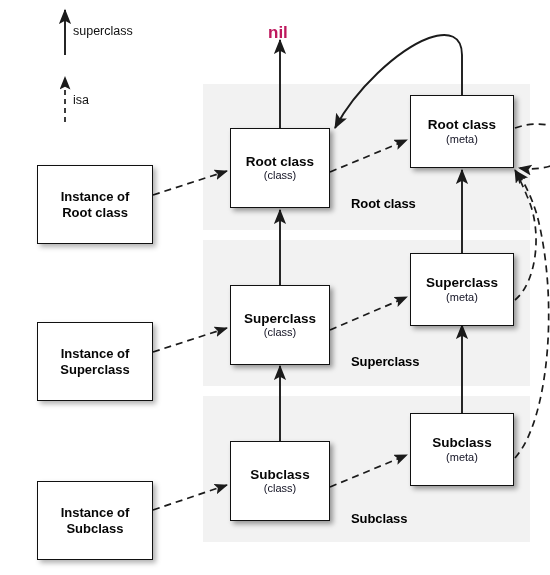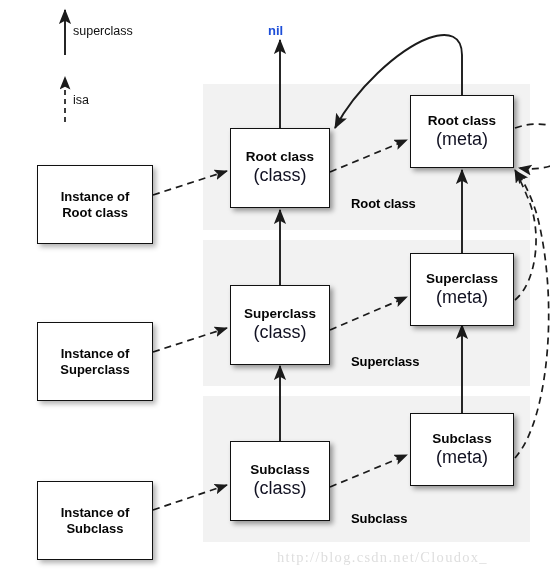--- a/index.html
+++ b/index.html
@@ -60,21 +60,21 @@
     text-align: center;
     line-height: 1.18;
   }
   .node .l1 {
     font-size: 13.5px;
     font-weight: bold;
     color: #060606;
     white-space: nowrap;
   }
   .node .l2 {
-    font-size: 18px;
+    font-size: 11px;
     font-weight: normal;
     color: #111122;
     white-space: nowrap;
   }
   .node.instance .l1,
   .node.instance .l2 {
     font-weight: bold;
     color: #060606;
     font-size: 13px;
   }
@@ -85,23 +85,23 @@
     position: absolute;
     font-size: 12.5px;
     color: #111111;
     z-index: 6;
     white-space: nowrap;
   }
 
   
   .free-label {
     position: absolute;
-    font-size: 13px;
-    font-weight: bold;
-    color: #1d4ed8;
+    font-size: 17px;
+    font-weight: bold;
+    color: #be185d;
     z-index: 6;
     white-space: nowrap;
   }
 
   
   .watermark {
     position: absolute;
     font-family: "Liberation Serif", serif;
     font-size: 14.5px;
     color: #dedede;
@@ -227,15 +227,14 @@
   <div class="node instance" style="left:12px; top:322px; width:116px; height:79px;">
     <span class="l1">Instance of</span>
     <span class="l2">Superclass</span>
   </div>
 
   <div class="node instance" style="left:12px; top:481px; width:116px; height:79px;">
     <span class="l1">Instance of</span>
     <span class="l2">Subclass</span>
   </div>
 
-  <div class="watermark" style="left:252px; top:549px;">http://blog.csdn.net/Cloudox_</div>
 
 </div>
 
 </body></html>

